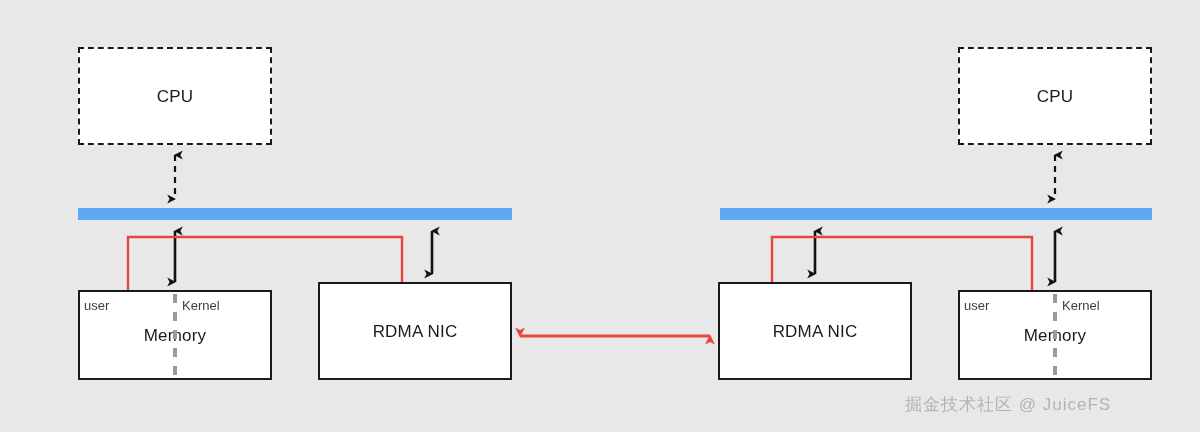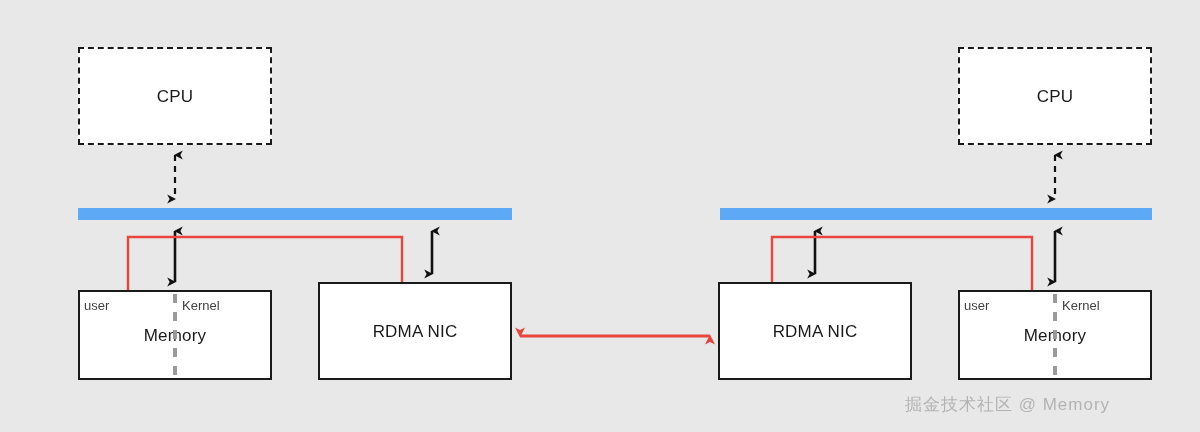--- a/index.html
+++ b/index.html
@@ -155,15 +155,15 @@
     <span class="node-label">Memory</span>
   </div>
   <span class="zone-label" style="left:964px; top:299px;">user</span>
   <span class="zone-label" style="left:1062px; top:299px;">Kernel</span>
 
   <svg class="svg-layer" viewBox="0 0 1200 432" xmlns="http://www.w3.org/2000/svg">
     <line x1="175" y1="294" x2="175" y2="378" stroke="#9a9a9a" stroke-width="4" stroke-dasharray="9 9"></line>
     <line x1="1055" y1="294" x2="1055" y2="378" stroke="#9a9a9a" stroke-width="4" stroke-dasharray="9 9"></line>
   </svg>
 
-  <span class="watermark" style="left:905px; top:396px;">掘金技术社区 @ Memory</span>
+  <span class="watermark" style="left:905px; top:396px;">掘金技术社区 @ JuiceFS</span>
 
 </div>
 
 </body></html>

